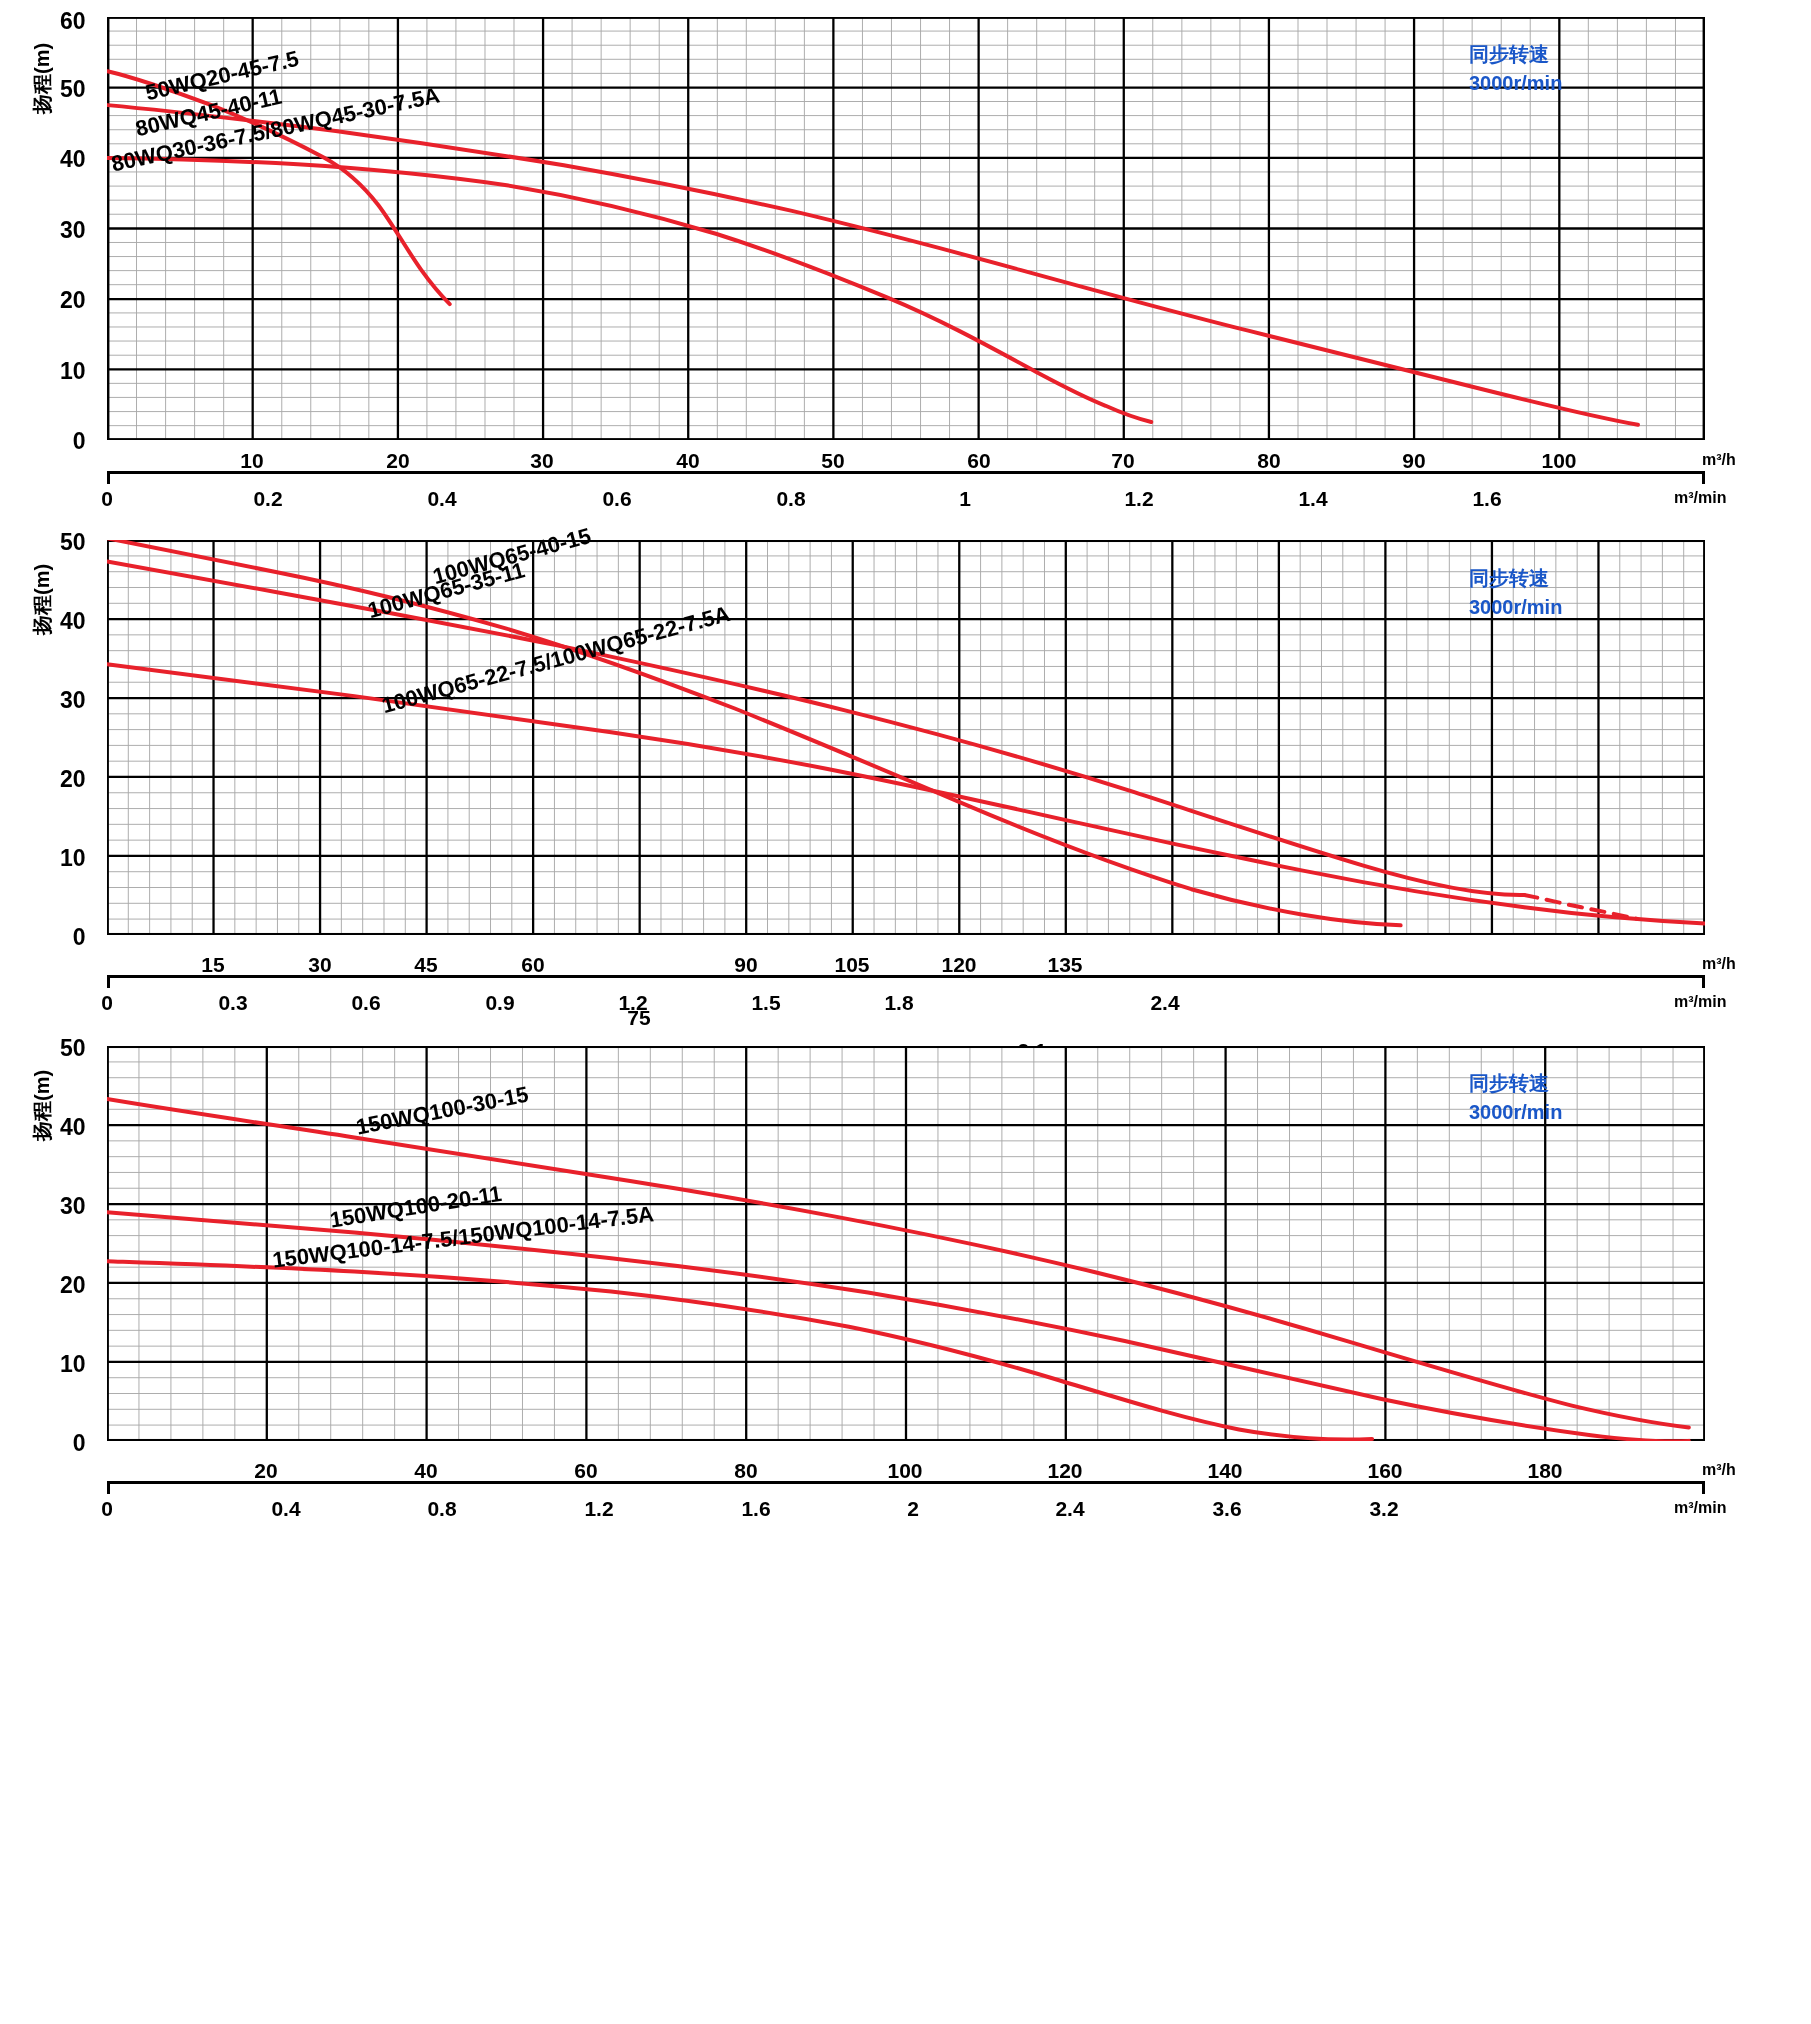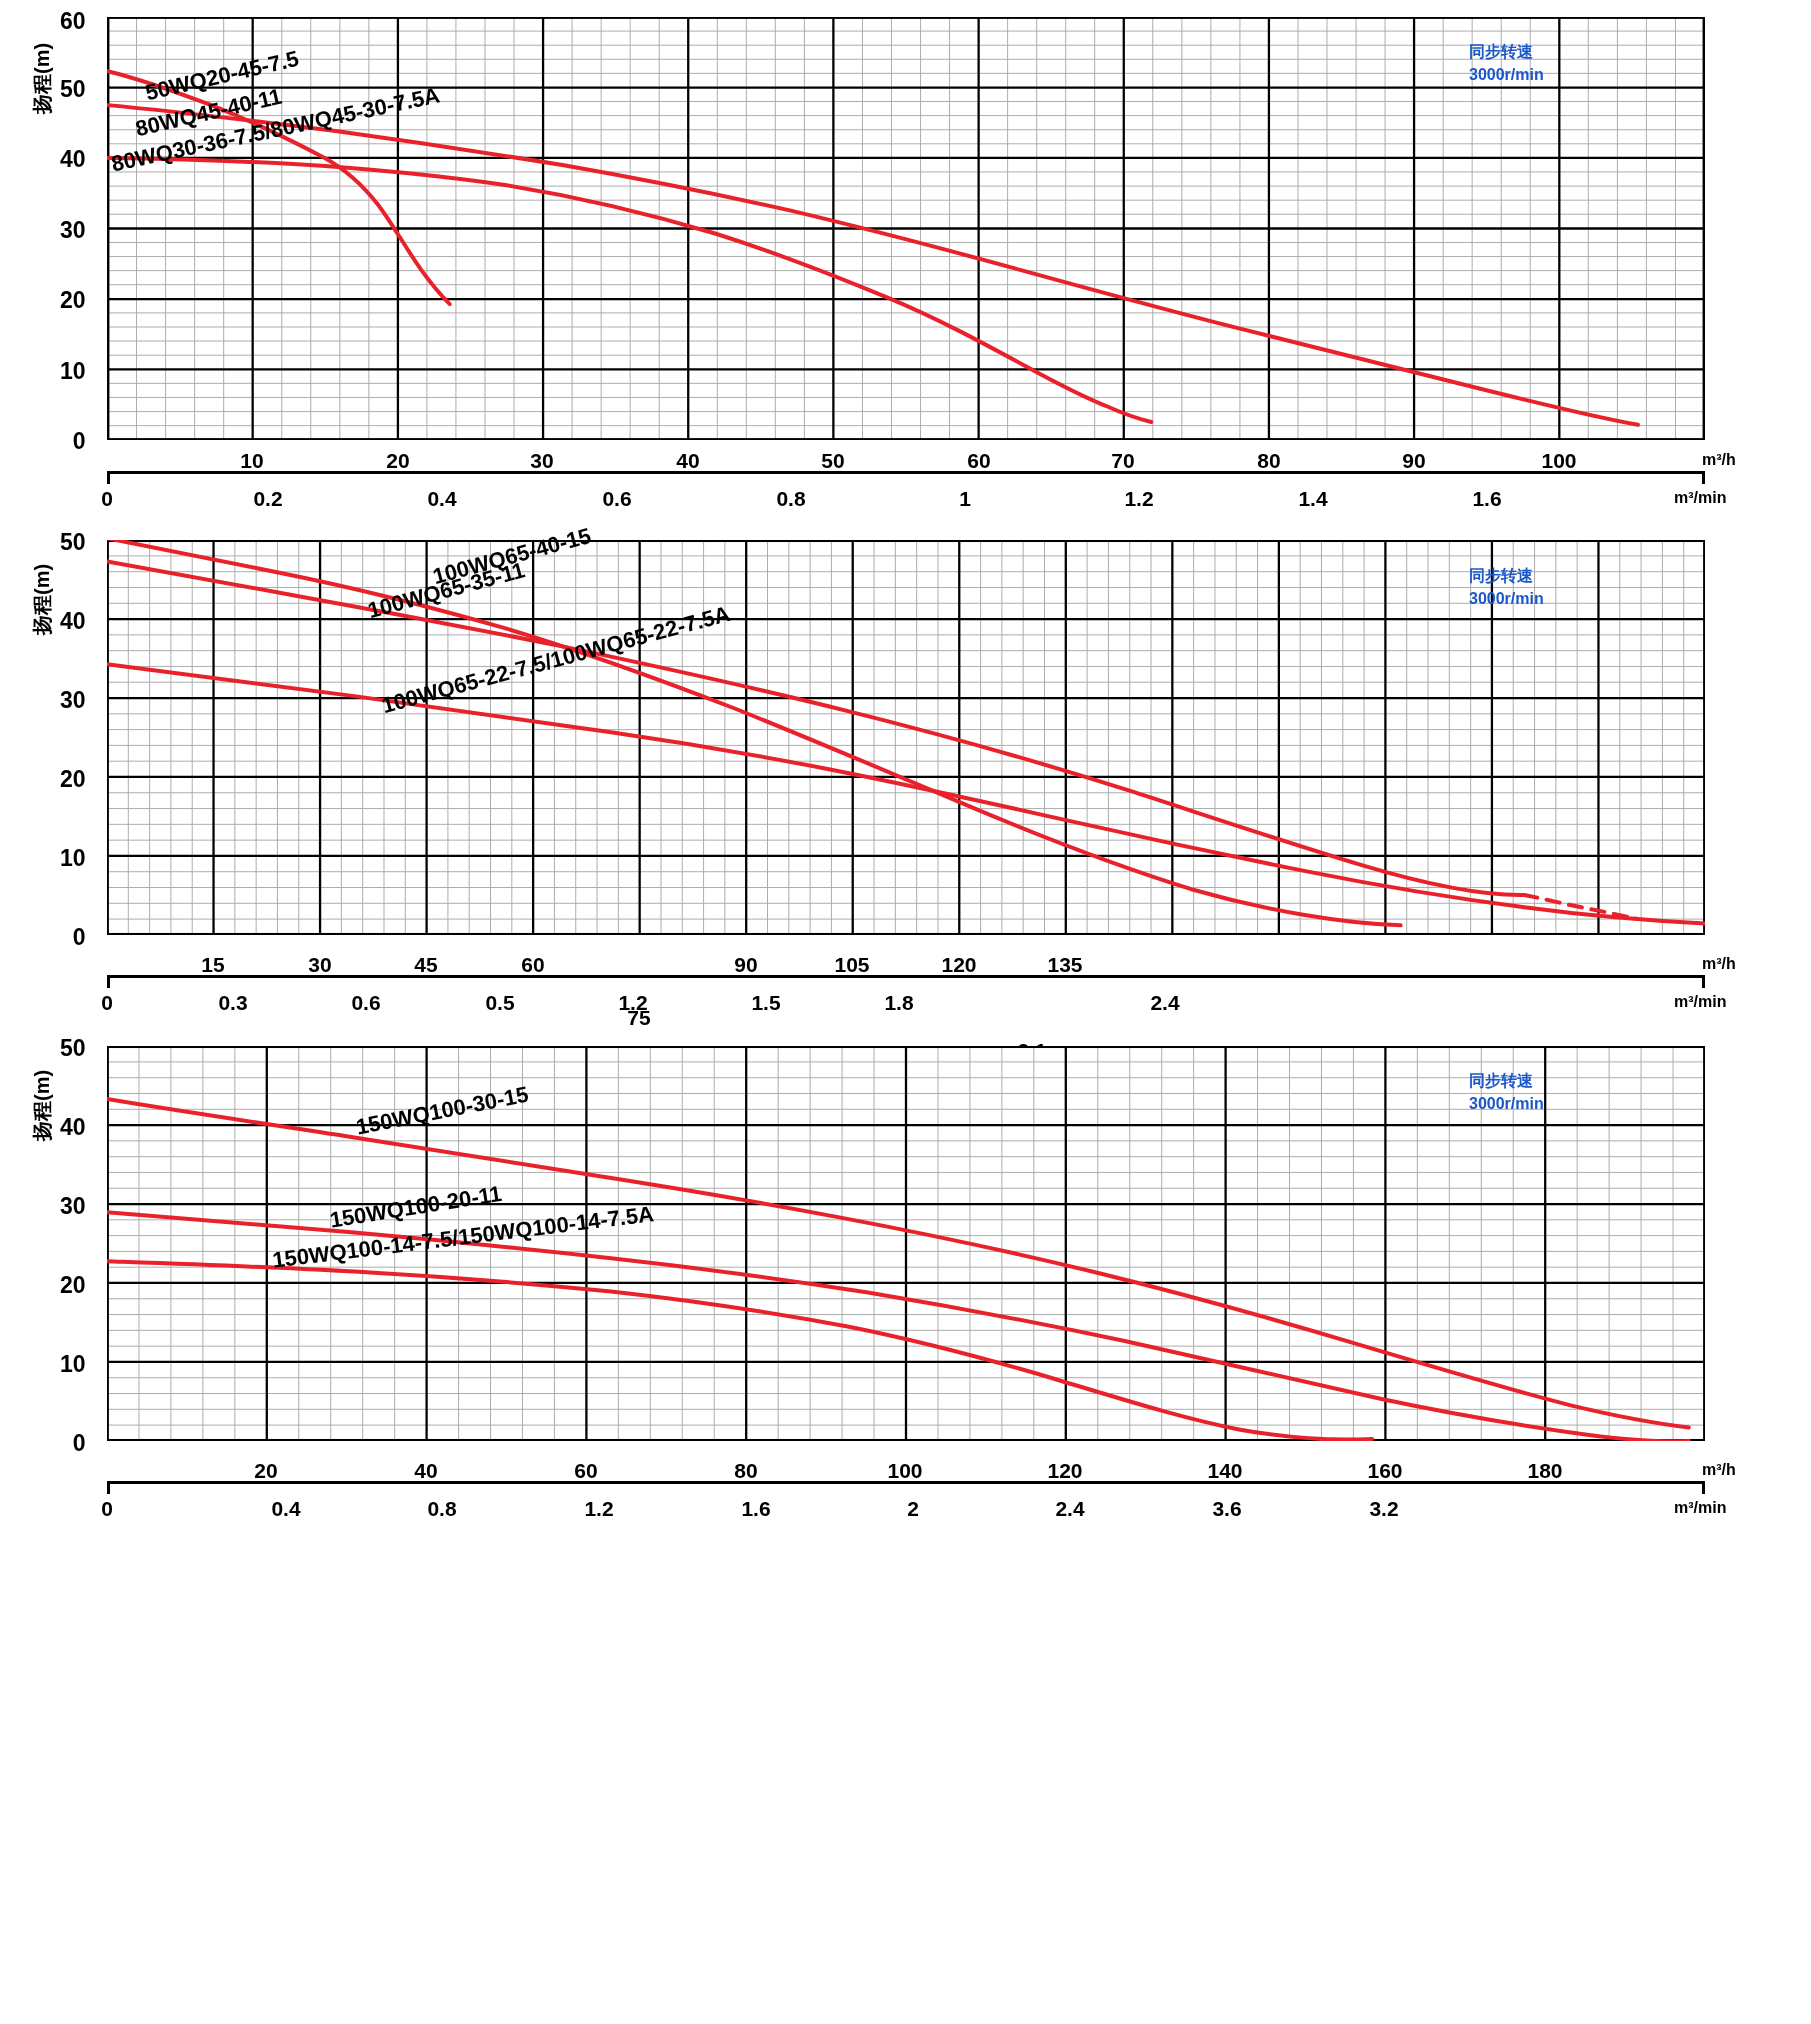--- a/index.html
+++ b/index.html
@@ -18,21 +18,21 @@
     white-space:nowrap;
   }
 
   .plotwrap{position:absolute;}
   svg{display:block;}
 
   .note{
     position:absolute;
     color:#1a57c8;
     font-weight:bold;
-    font-size:16px;
+    font-size:20px;
     line-height:1.45;
     text-align:left;
     white-space:nowrap;
   }
 
   .axistick{
     position:absolute;
     font-size:21px;
     font-weight:bold;
     color:#000;
@@ -377,21 +377,21 @@
     <div class="axistick" style="left:1027px; top:953px; width:76px;text-align:center;">135</div>
     <div class="axisunit" style="left:1702px; top:955px;">m³/h</div>
 
     <div style="position:absolute; left:107px; top:975px; width:1598px; height:2.9px; background:#000;"></div>
     <div style="position:absolute; left:107px; top:975px; width:2.9px; height:13.3px; background:#000;"></div>
     <div style="position:absolute; left:1702px; top:975px; width:2.9px; height:13.3px; background:#000;"></div>
 
     <div class="axistick" style="left:69px; top:991px; width:76px;">0</div>
     <div class="axistick" style="left:190px; top:991px; width:86px;">0.3</div>
     <div class="axistick" style="left:323px; top:991px; width:86px;">0.6</div>
-    <div class="axistick" style="left:457px; top:991px; width:86px;">0.5</div>
+    <div class="axistick" style="left:457px; top:991px; width:86px;">0.9</div>
     <div class="axistick" style="left:590px; top:991px; width:86px;">1.2</div>
     <div class="axistick" style="left:723px; top:991px; width:86px;">1.5</div>
     <div class="axistick" style="left:856px; top:991px; width:86px;">1.8</div>
     <div class="axistick" style="left:989px; top:991px; width:86px;margin-top:48px;">2.1</div>
     <div class="axistick" style="left:1122px; top:991px; width:86px;">2.4</div>
     <div class="axisunit" style="left:1674px; top:993px;">m³/min</div>
   </div>
 
   <div class="chart-block">
 

